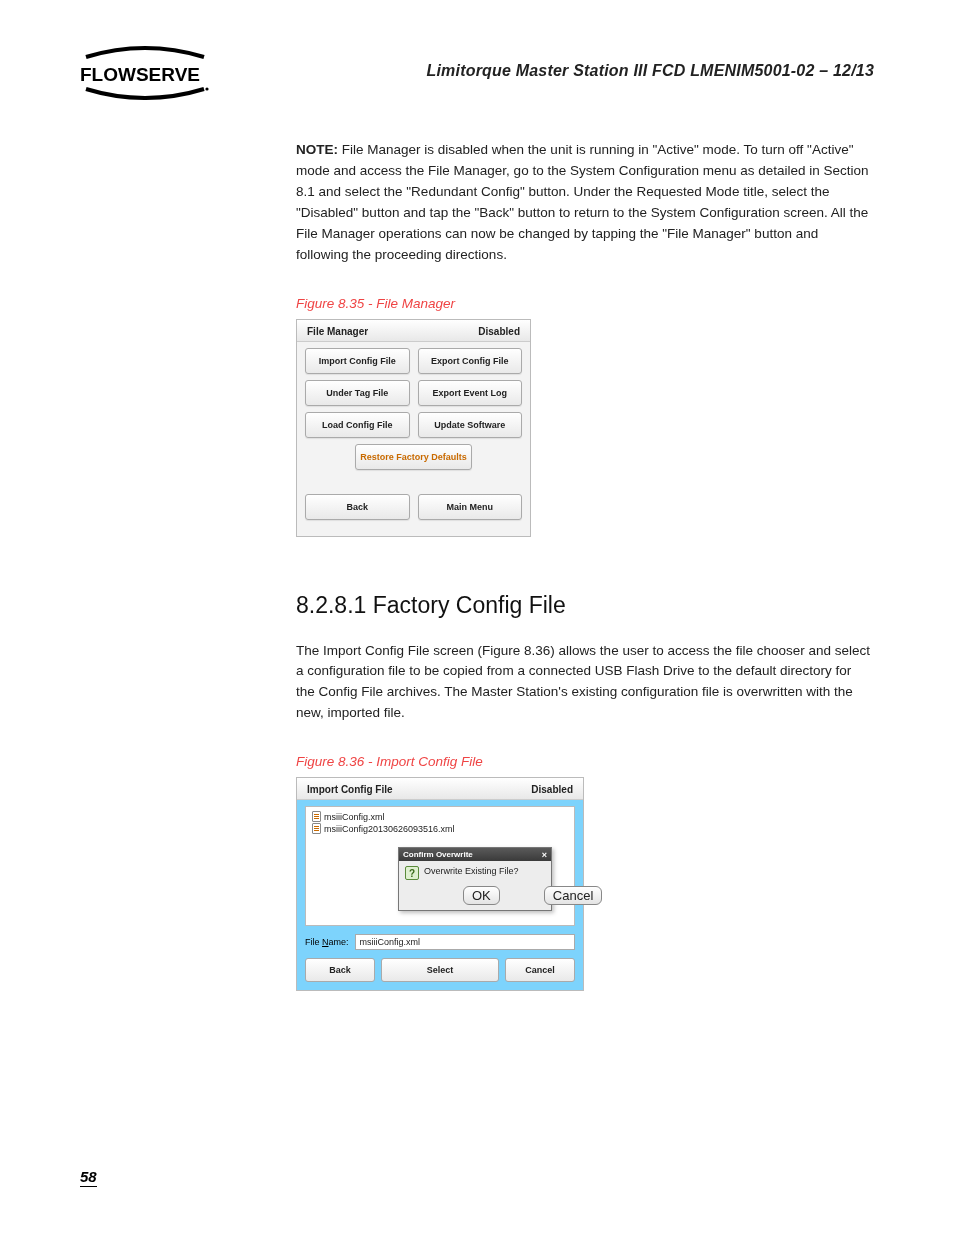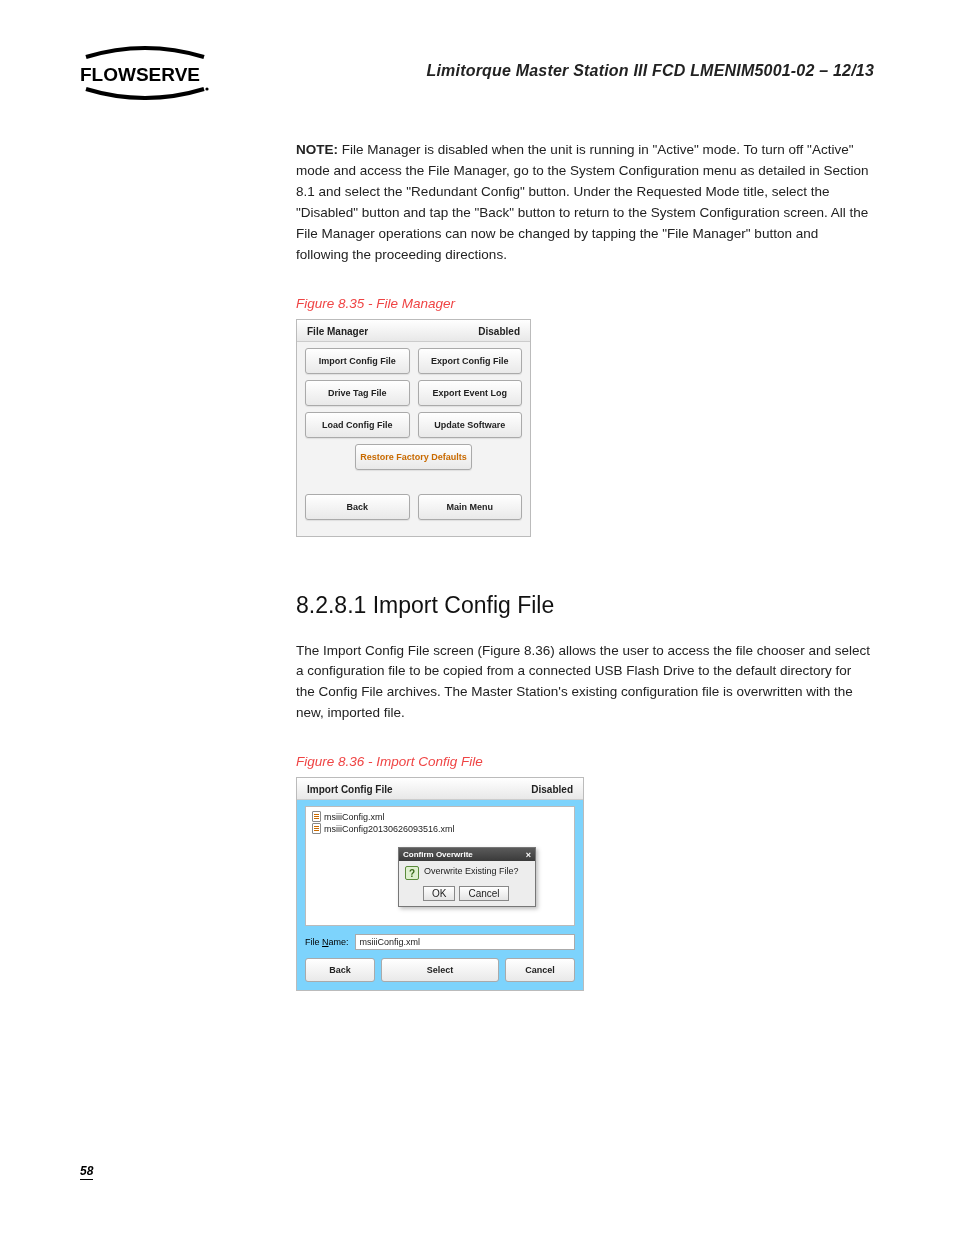--- a/index.html
+++ b/index.html
@@ -162,21 +162,21 @@
     position:absolute;
     left:1px; top:2px;
     width:5px; height:1px;
     background:#c96a00;
     box-shadow: 0 2px 0 #c96a00, 0 4px 0 #c96a00;
   }
   .dialog {
     position: absolute;
     left: 92px;
     top: 40px;
-    width: 138px;
+    width: 154px;
     border: 1px solid #777;
     background: #ededed;
     box-shadow: 2px 2px 4px rgba(0,0,0,0.25);
   }
   .dialog .dlg-title {
     background: linear-gradient(#5a5a5a,#3a3a3a);
     color: #fff;
     font-size: 8px;
     font-weight: bold;
     padding: 2px 4px;
@@ -193,21 +193,21 @@
   .dlg-row { display:flex; align-items:flex-start; gap:5px; }
   .q-icon {
     width:14px;height:14px;border:1px solid #5a8a3a;border-radius:2px;
     background:#dff0d0;color:#3a6a1a;font-weight:bold;font-size:10px;
     display:flex;align-items:center;justify-content:center;
   }
   .dlg-buttons {
     display:flex; gap:4px; margin-top:6px; justify-content:flex-start; padding-left:18px;
   }
   .dlg-btn {
-    font-size:10px; padding:1px 8px; border:1px solid #888; background:linear-gradient(#fff,#e4e4e4); border-radius:0;
+    font-size:13px; padding:1px 8px; border:1px solid #888; background:linear-gradient(#fff,#e4e4e4); border-radius:6px;margin-left:40px;
   }
   .filename-row {
     display:flex; align-items:center; gap:6px;
     margin-top:8px;
     font-size:9px;
   }
   .filename-input {
     flex:1;
     border:1px solid #aaa;
     background:#fff;
@@ -227,24 +227,24 @@
     text-align: center;
     padding: 6px 4px;
     color: #222;
   }
   .btn36.back { flex: 0 0 70px; }
   .btn36.select { flex: 1; }
   .btn36.cancel { flex: 0 0 70px; }
   .page-num {
     position: absolute;
     left: 80px;
-    bottom: 55px;
+    bottom: 48px;
     font-weight: bold;
     font-style: italic;
-    font-size: 12px;
+    font-size: 15px;
     border-bottom: 1.5px solid #000;
     padding-bottom: 1px;
   }
   .underline-label { text-decoration: underline; }
 </style>
 </head>
 <body>
 
 <div class="page">
 
@@ -271,39 +271,39 @@
       <div class="titlebar">
         <span>File Manager</span>
         <span>Disabled</span>
       </div>
       <div class="body">
         <div class="row">
           <div class="btn35">Import Config File</div>
           <div class="btn35">Export Config File</div>
         </div>
         <div class="row">
-          <div class="btn35">Drive Tag File</div>
+          <div class="btn35">Under Tag File</div>
           <div class="btn35">Export Event Log</div>
         </div>
         <div class="row">
           <div class="btn35">Load Config File</div>
           <div class="btn35">Update Software</div>
         </div>
         <div class="row">
           <div class="btn35 orange" style="margin:0 50px;">Restore Factory Defaults</div>
         </div>
         <div class="spacer"></div>
         <div class="row">
           <div class="btn35">Back</div>
           <div class="btn35">Main Menu</div>
         </div>
       </div>
     </div>
 
-    <h2 class="section-heading">8.2.8.1 Import Config File</h2>
+    <h2 class="section-heading">8.2.8.1 Factory Config File</h2>
 
     <p class="body-para">The Import Config File screen (Figure 8.36) allows the user to access the file chooser and select a configuration file to be copied from a connected USB Flash Drive to the default directory for the Config File archives. The Master Station's existing configuration file is overwritten with the new, imported file.</p>
 
     <div class="fig-caption">Figure 8.36 - Import Config File</div>
 
     <div class="fig36">
       <div class="titlebar">
         <span>Import Config File</span>
         <span>Disabled</span>
       </div>

